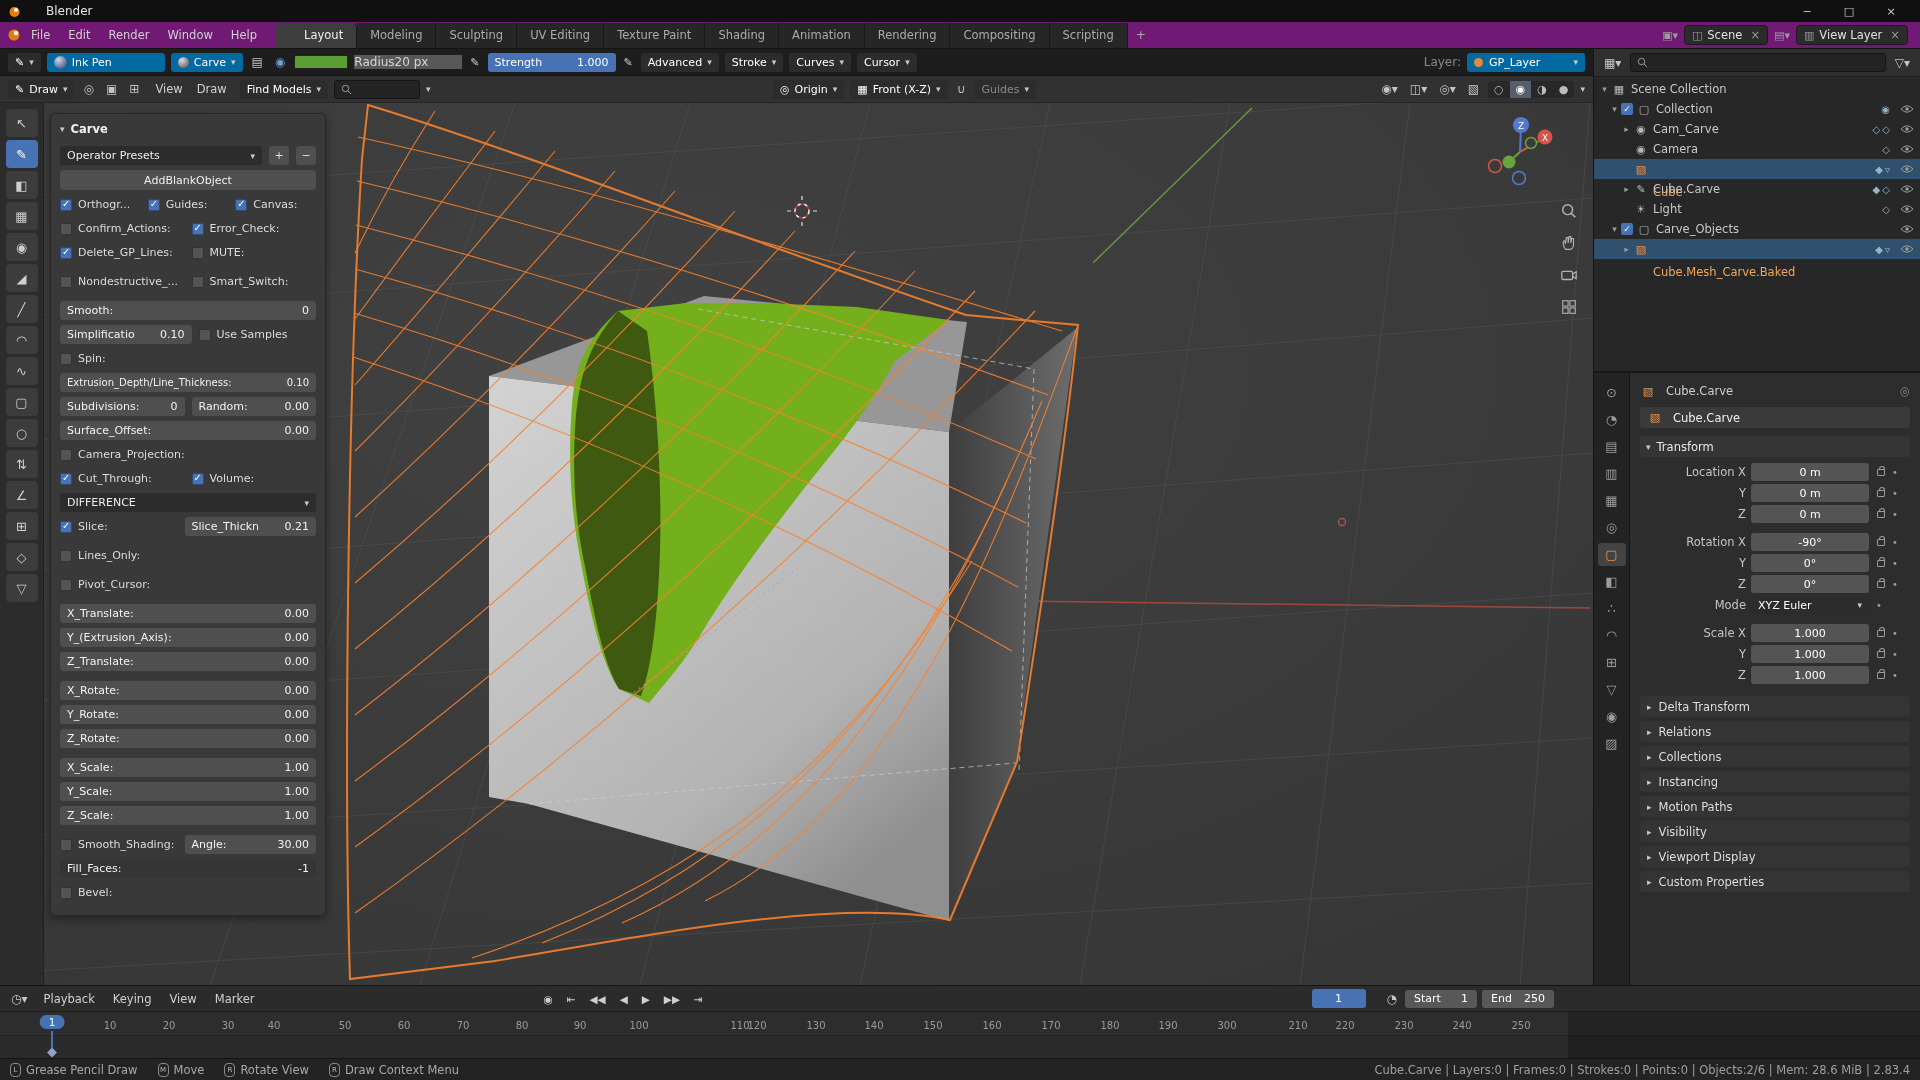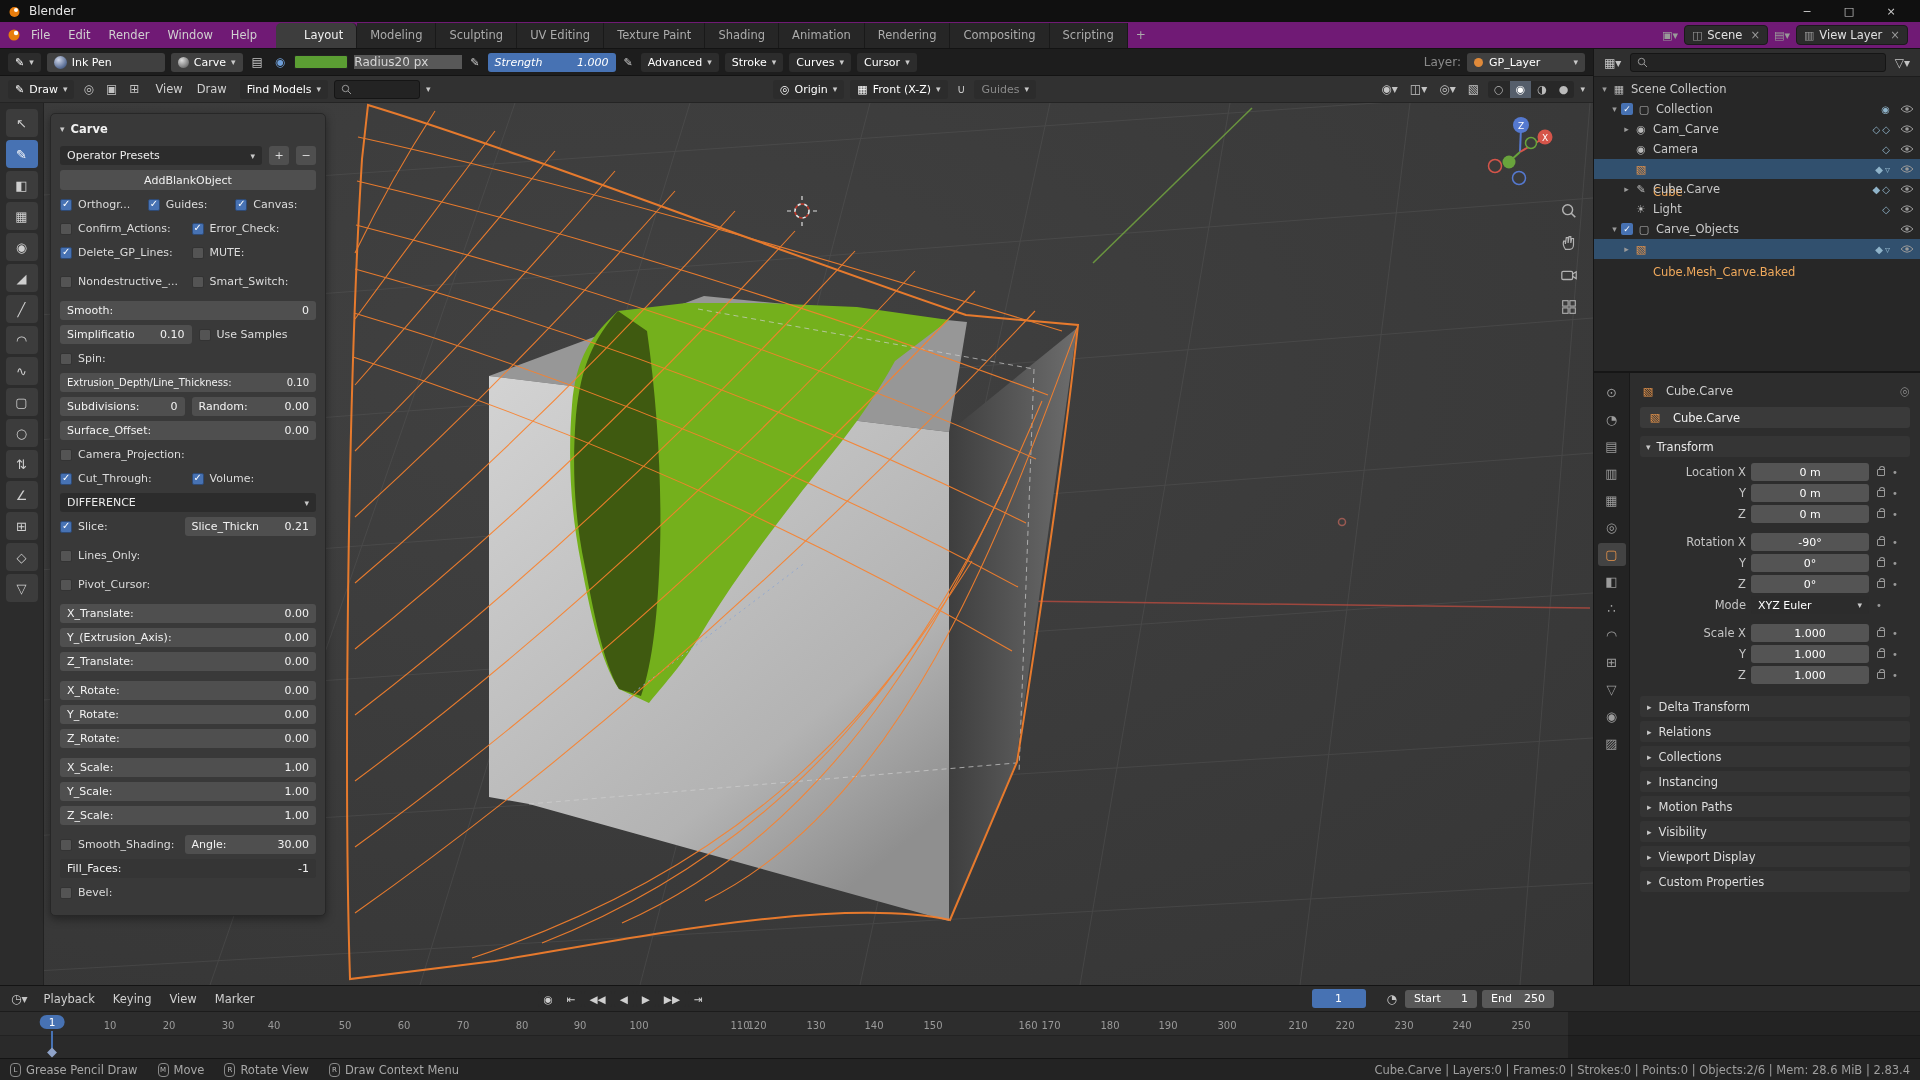--- a/index.html
+++ b/index.html
@@ -1,21 +1,21 @@
 <!DOCTYPE html>
 <html style="--accent: #4772b3; --selection_orange: #f9812c; --green_bright: #74b01c; --green_dark: #3f5a10; --swatch_green: #5b9e33; --axis_red: #b04a3f; --axis_green: #6e9e3f; --gizmo_blue: #5579d0; --gizmo_red: #d5554a; --gizmo_green: #69a33c;"><head>
 <meta charset="utf-8">
 <style>
   * { box-sizing: border-box; margin: 0; padding: 0; }
   html,body { width:1920px; height:1080px; overflow:hidden; }
   body { background:#1d1d1d; font-family:"DejaVu Sans",sans-serif; font-size:12px; color:#d5d5d5;
          -webkit-font-smoothing:antialiased; }
 
   
-  .titlebar { height:22px; background:#101010; display:flex; align-items:center; padding:0 8px; gap:8px; }
+  .titlebar { height:22px; background:#101010; display:flex; align-items:center; padding:0 8px; gap:25px; }
   .titlebar .tb-title { color:#e5e5e5; font-size:12px; }
   .win-controls { margin-left:auto; display:flex; }
   .win-controls span { width:42px; text-align:center; color:#cfcfcf; font-size:11px; cursor:default; }
 
   
   .topbar { height:27px; background:#701a75; border-bottom:1px solid #131313; display:flex; align-items:center; padding:0 6px; }
   .menu { padding:4px 9px; color:#d0d0d0; font-size:11.5px; border-radius:3px; }
   .tabs { display:flex; margin-left:10px; align-items:flex-end; height:100%; }
   .tab { padding:5px 13px 6px; font-size:11.5px; color:#ababab; background:#262626; border-right:1px solid #191919; }
   .tab.active { background:#3d3d3d; color:#f0f0f0; border-radius:5px 5px 0 0;padding-left:28px; }
@@ -27,24 +27,24 @@
 
   
   .content { display:flex; height:936px; }
   .left-col { flex:1; display:flex; flex-direction:column; min-width:0; }
 
   
   .toolsbar { height:27px; background:#1d1d1d; border-bottom:1px solid #131313; display:flex; align-items:center; gap:6px; padding:0 8px; }
   .wfield,.wenum,.wdark { height:19px; border-radius:3px; display:flex; align-items:center; gap:5px; padding:0 7px; font-size:11px; color:#fff; }
   .wfield { background:#585858; }
   .wenum  { background:#2c2c2c; }
-  .wdark  { background:#404040; }
+  .wdark  { background:#0369a1; }
   .arr { font-size:9px; color:#c9c9c9; }
   .sw { width:54px; height:14px; border-radius:2px; background:var(--swatch_green); border:1px solid #222; }
-  .slider-blue { background:var(--accent); min-width:128px; justify-content:space-between;font-style:italic; }
+  .slider-blue { background:var(--accent); min-width:128px; justify-content:space-between; }
   .radius-field { min-width:108px; justify-content:space-between; background:#585858; }
   .pressure { color:#c9c9c9; font-size:11px; padding:0 2px; }
   .spacer { flex:1; }
   .brushprev { width:13px; height:13px; border-radius:50%; background:radial-gradient(circle at 35% 30%,#cfd6e8,#5b6f96 65%,#2e3b55); }
   .matprev { width:11px; height:11px; border-radius:50%; background:radial-gradient(circle at 35% 30%,#ddd,#777 70%,#333); }
   .gp-dot { width:9px; height:9px; border-radius:50%; background:#e08a3a; }
 
   
   .viewport { flex:1; position:relative; background:#3b3b3b; min-height:0; }
   .vp-header { position:absolute; left:0; right:0; top:0; height:27px; background:#313131; border-bottom:1px solid #242424; display:flex; align-items:center; gap:6px; padding:0 8px; z-index:30; }
@@ -1138,21 +1138,21 @@
         <span class="tick" style="left: 404px;">60</span>
         <span class="tick" style="left: 463px;">70</span>
         <span class="tick" style="left: 522px;">80</span>
         <span class="tick" style="left: 580px;">90</span>
         <span class="tick" style="left: 639px;">100</span>
         <span class="tick" style="left: 740px;">110</span>
         <span class="tick" style="left: 757px;">120</span>
         <span class="tick" style="left: 816px;">130</span>
         <span class="tick" style="left: 874px;">140</span>
         <span class="tick" style="left: 933px;">150</span>
-        <span class="tick" style="left: 1028px;">160</span>
+        <span class="tick" style="left: 992px;">160</span>
         <span class="tick" style="left: 1051px;">170</span>
         <span class="tick" style="left: 1110px;">180</span>
         <span class="tick" style="left: 1168px;">190</span>
         <span class="tick" style="left: 1227px;">300</span>
         <span class="tick" style="left: 1298px;">210</span>
         <span class="tick" style="left: 1345px;">220</span>
         <span class="tick" style="left: 1404px;">230</span>
         <span class="tick" style="left: 1462px;">240</span>
         <span class="tick" style="left: 1521px;">250</span>
       </div>

